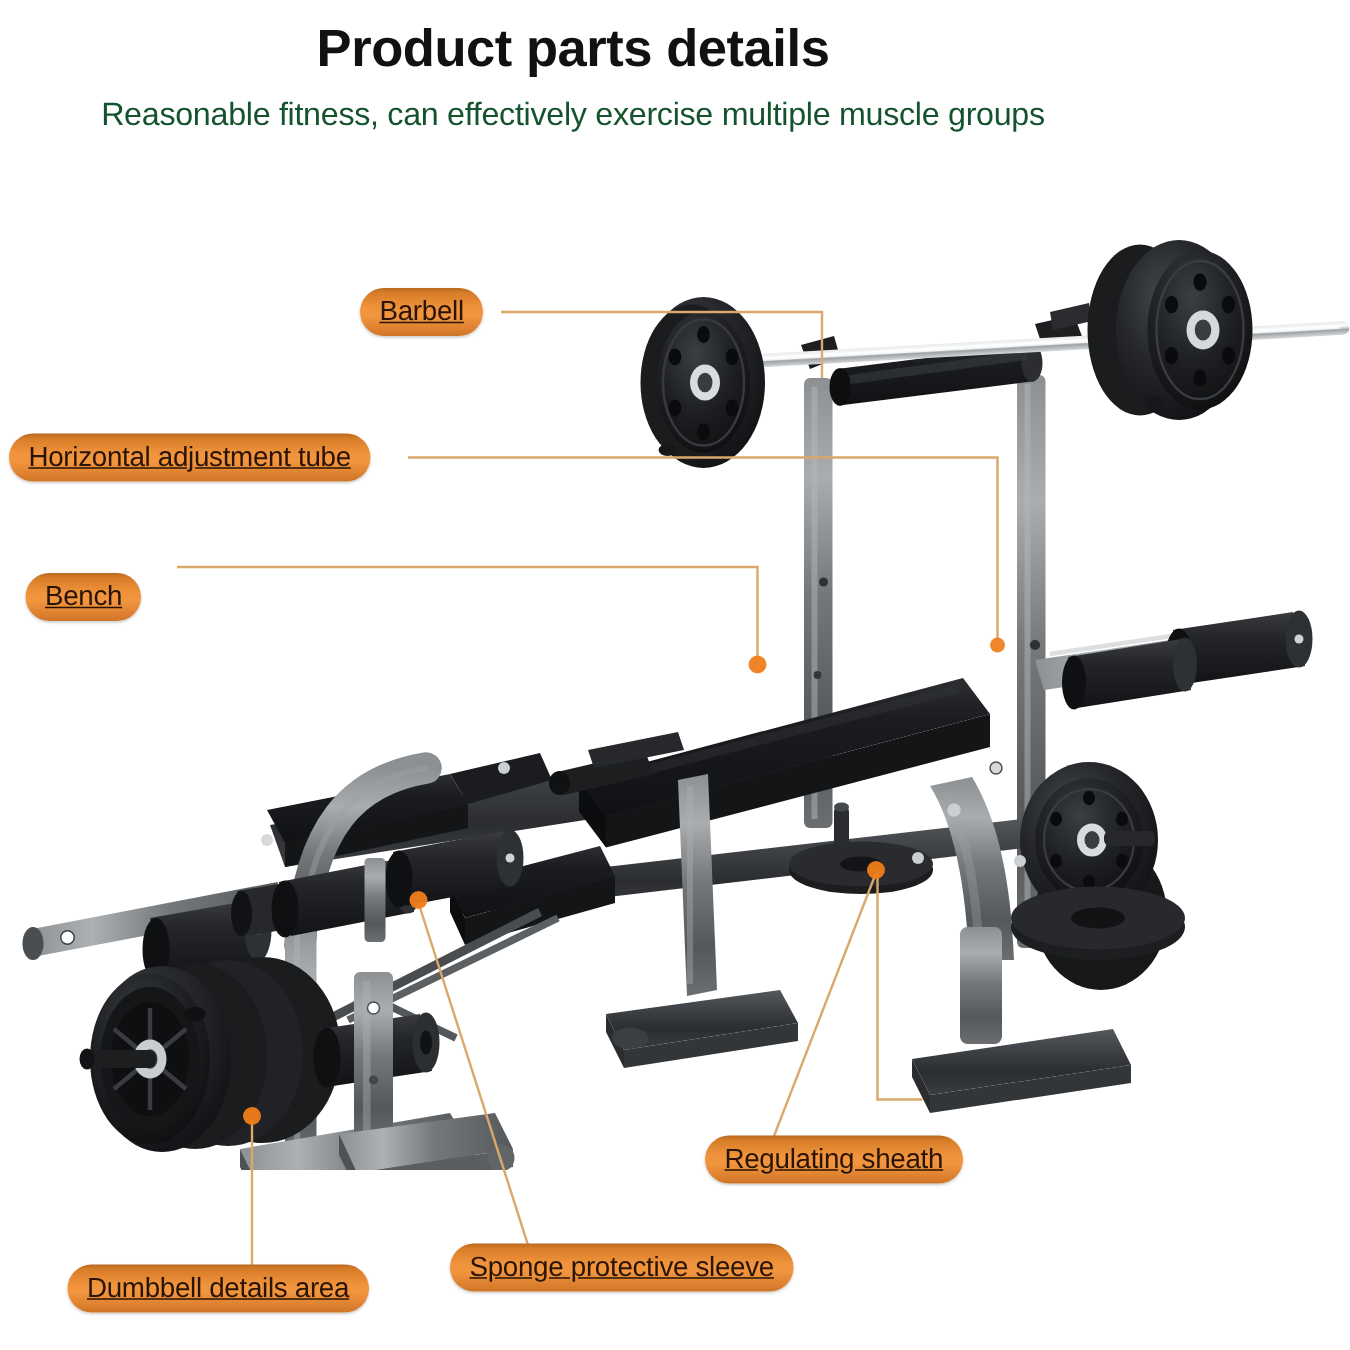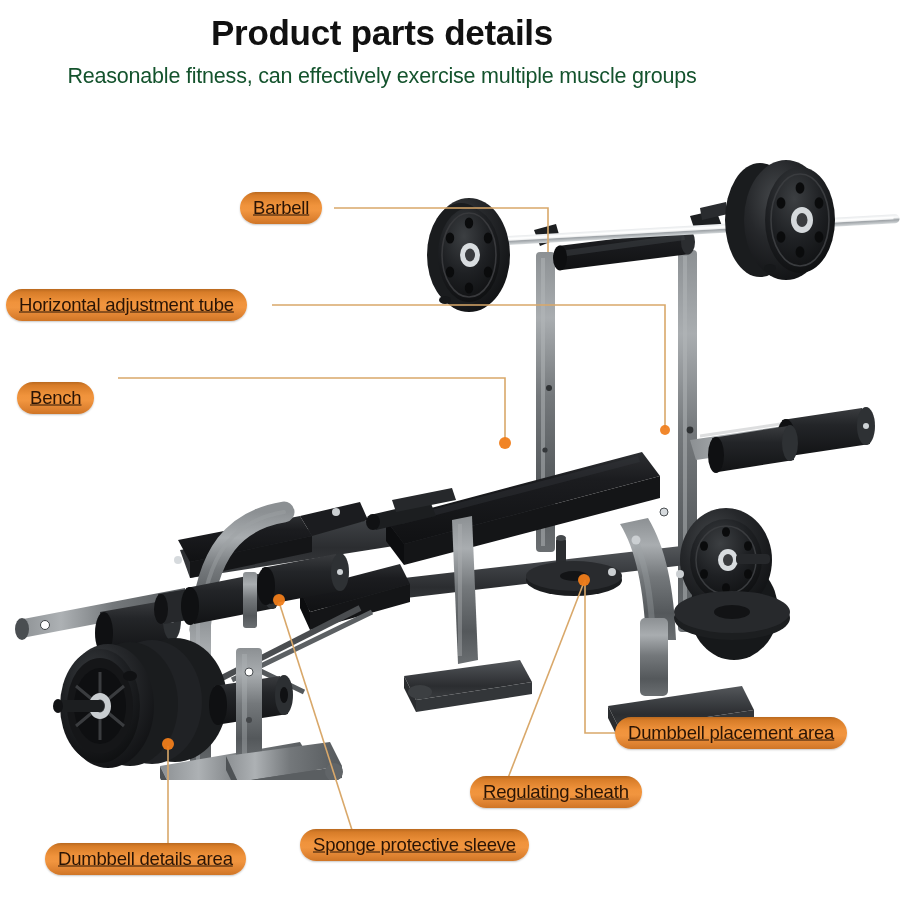--- a/index.html
+++ b/index.html
@@ -415,25 +415,22 @@
   </div>
 
   <div class="pill" style="left:6px;top:289px;">
     <span>Horizontal adjustment tube</span>
   </div>
 
   <div class="pill" style="left:17px;top:362px;margin-top:20px;">
     <span>Bench</span>
   </div>
 
-  <div class="pill" style="left:615px;top:717px;">
-    <span>Dumbbell placement area</span>
-  </div>
-
-  <div class="pill" style="left:470px;top:776px;padding-left:13px;">
+
+  <div class="pill" style="left:470px;top:757px;padding-left:13px;">
     <span>Regulating sheath</span>
   </div>
 
   <div class="pill" style="left:300px;top:829px;">
     <span>Sponge protective sleeve</span>
   </div>
 
   <div class="pill" style="left:45px;top:843px;">
     <span>Dumbbell details area</span>
   </div>

